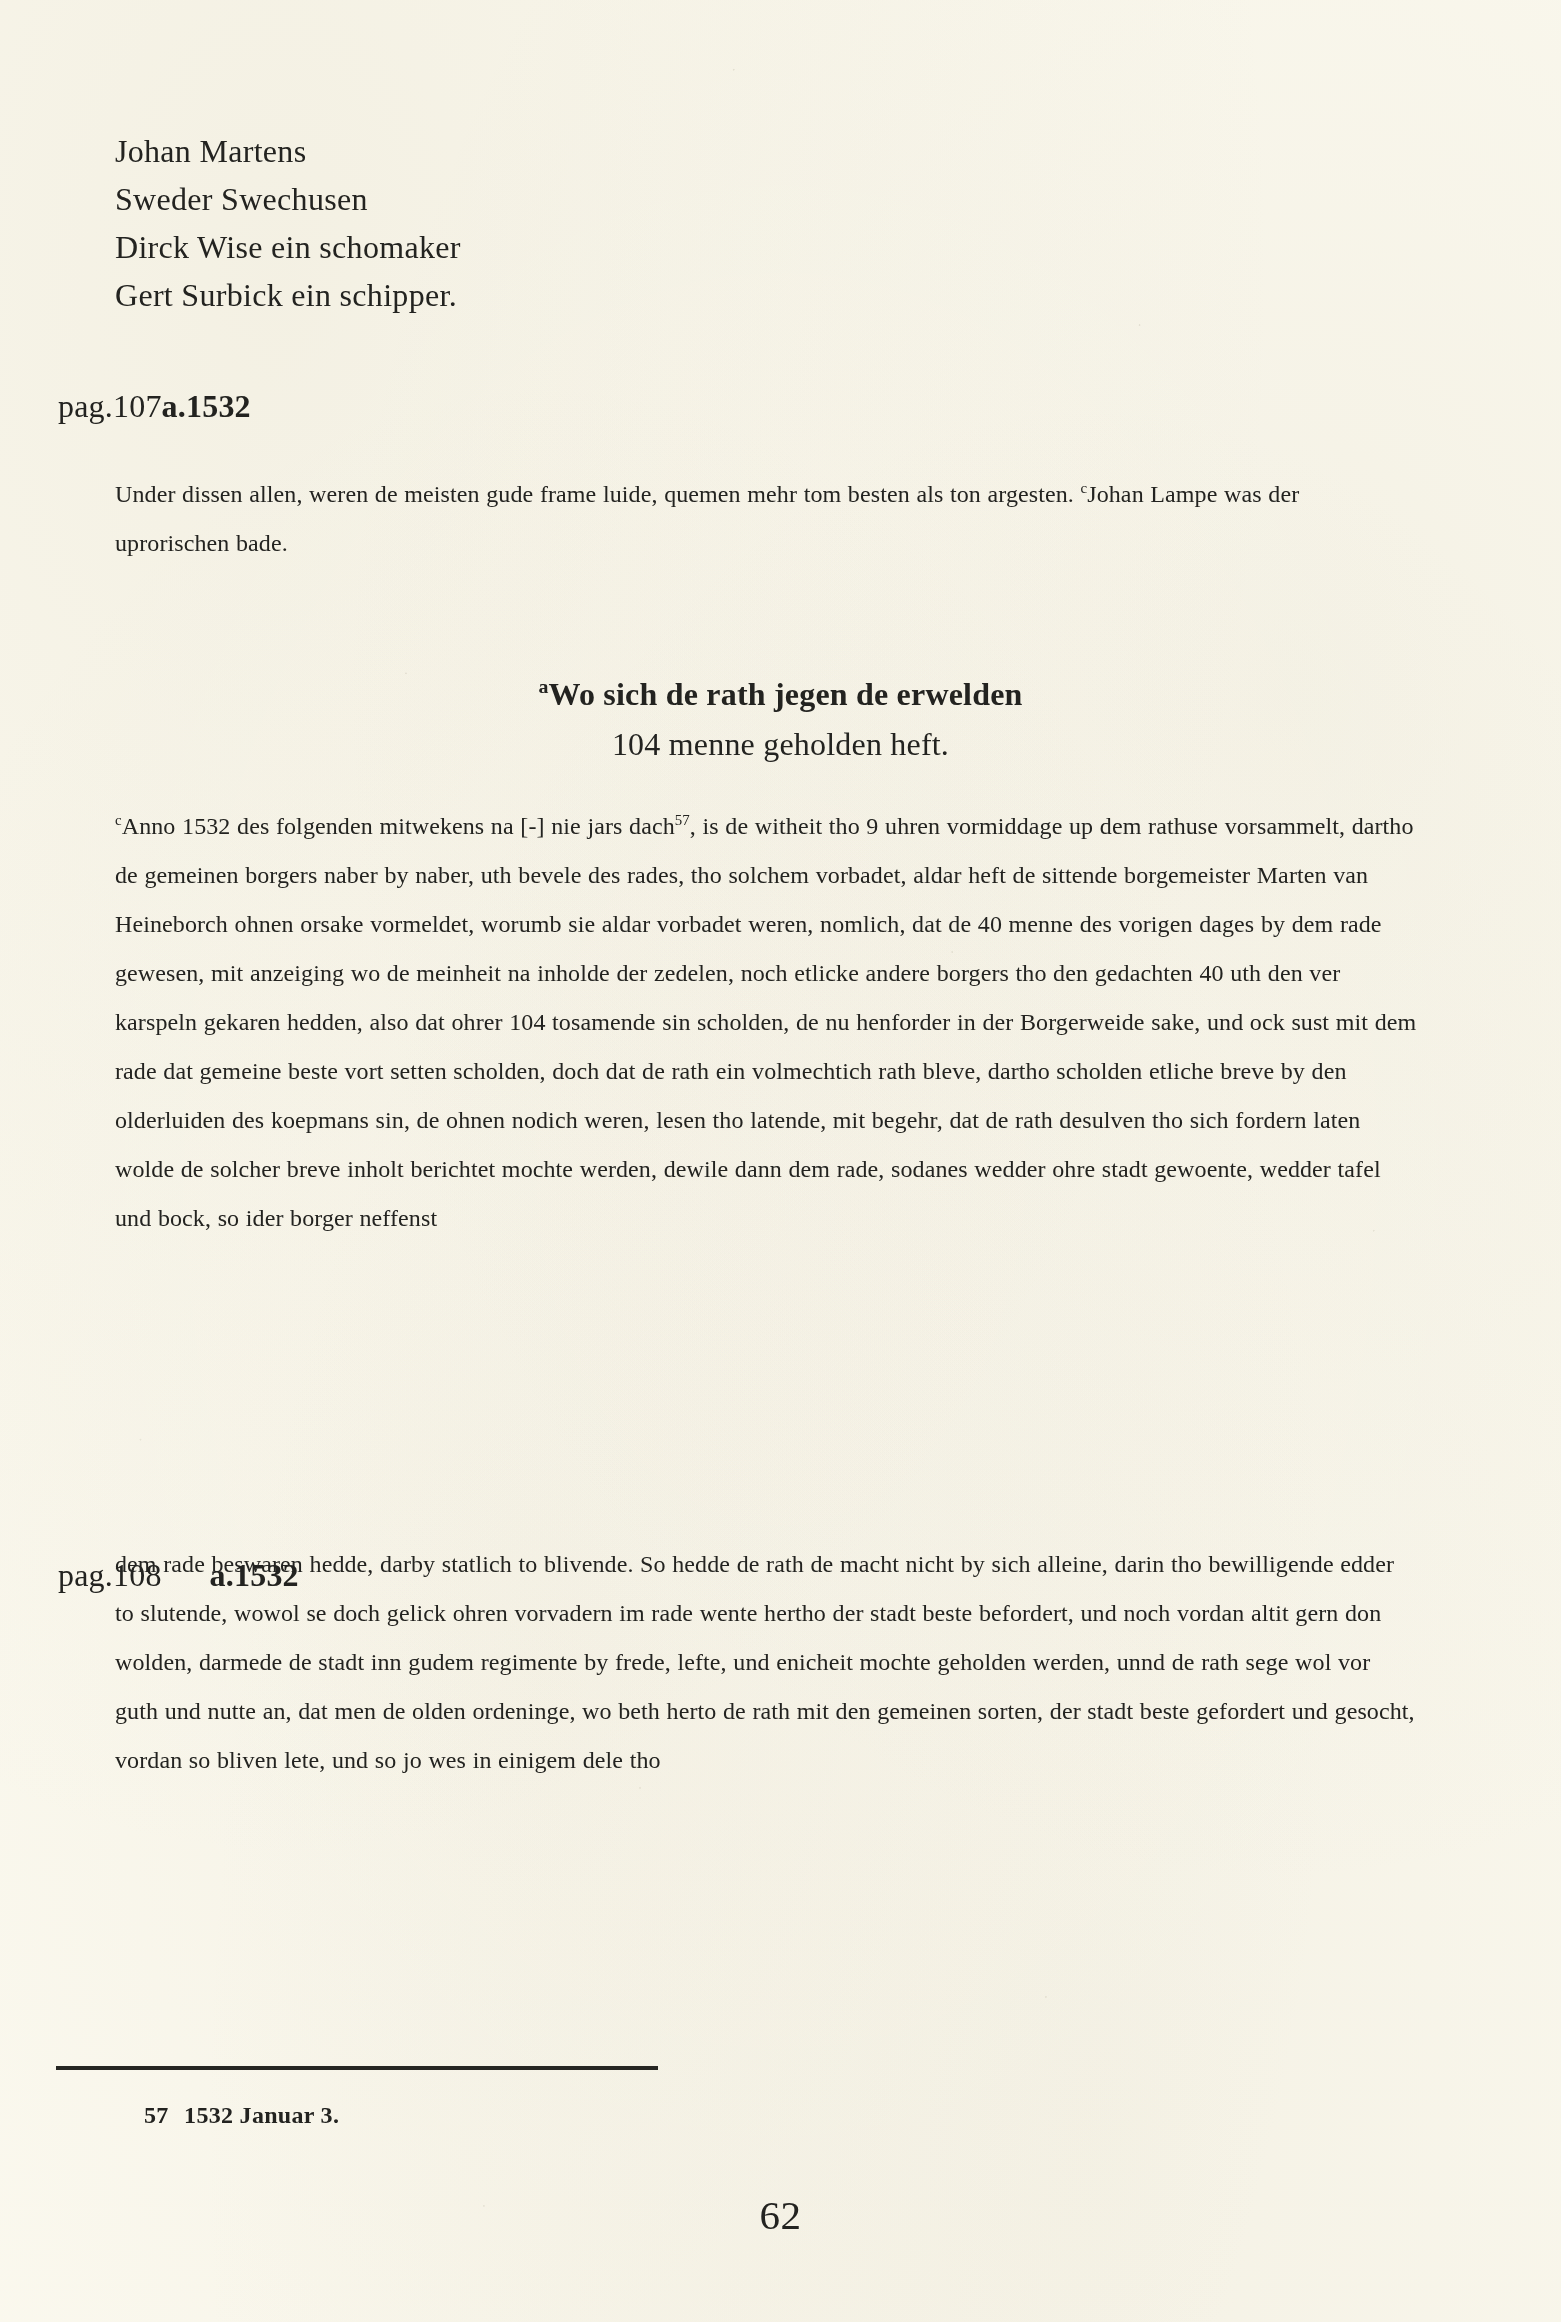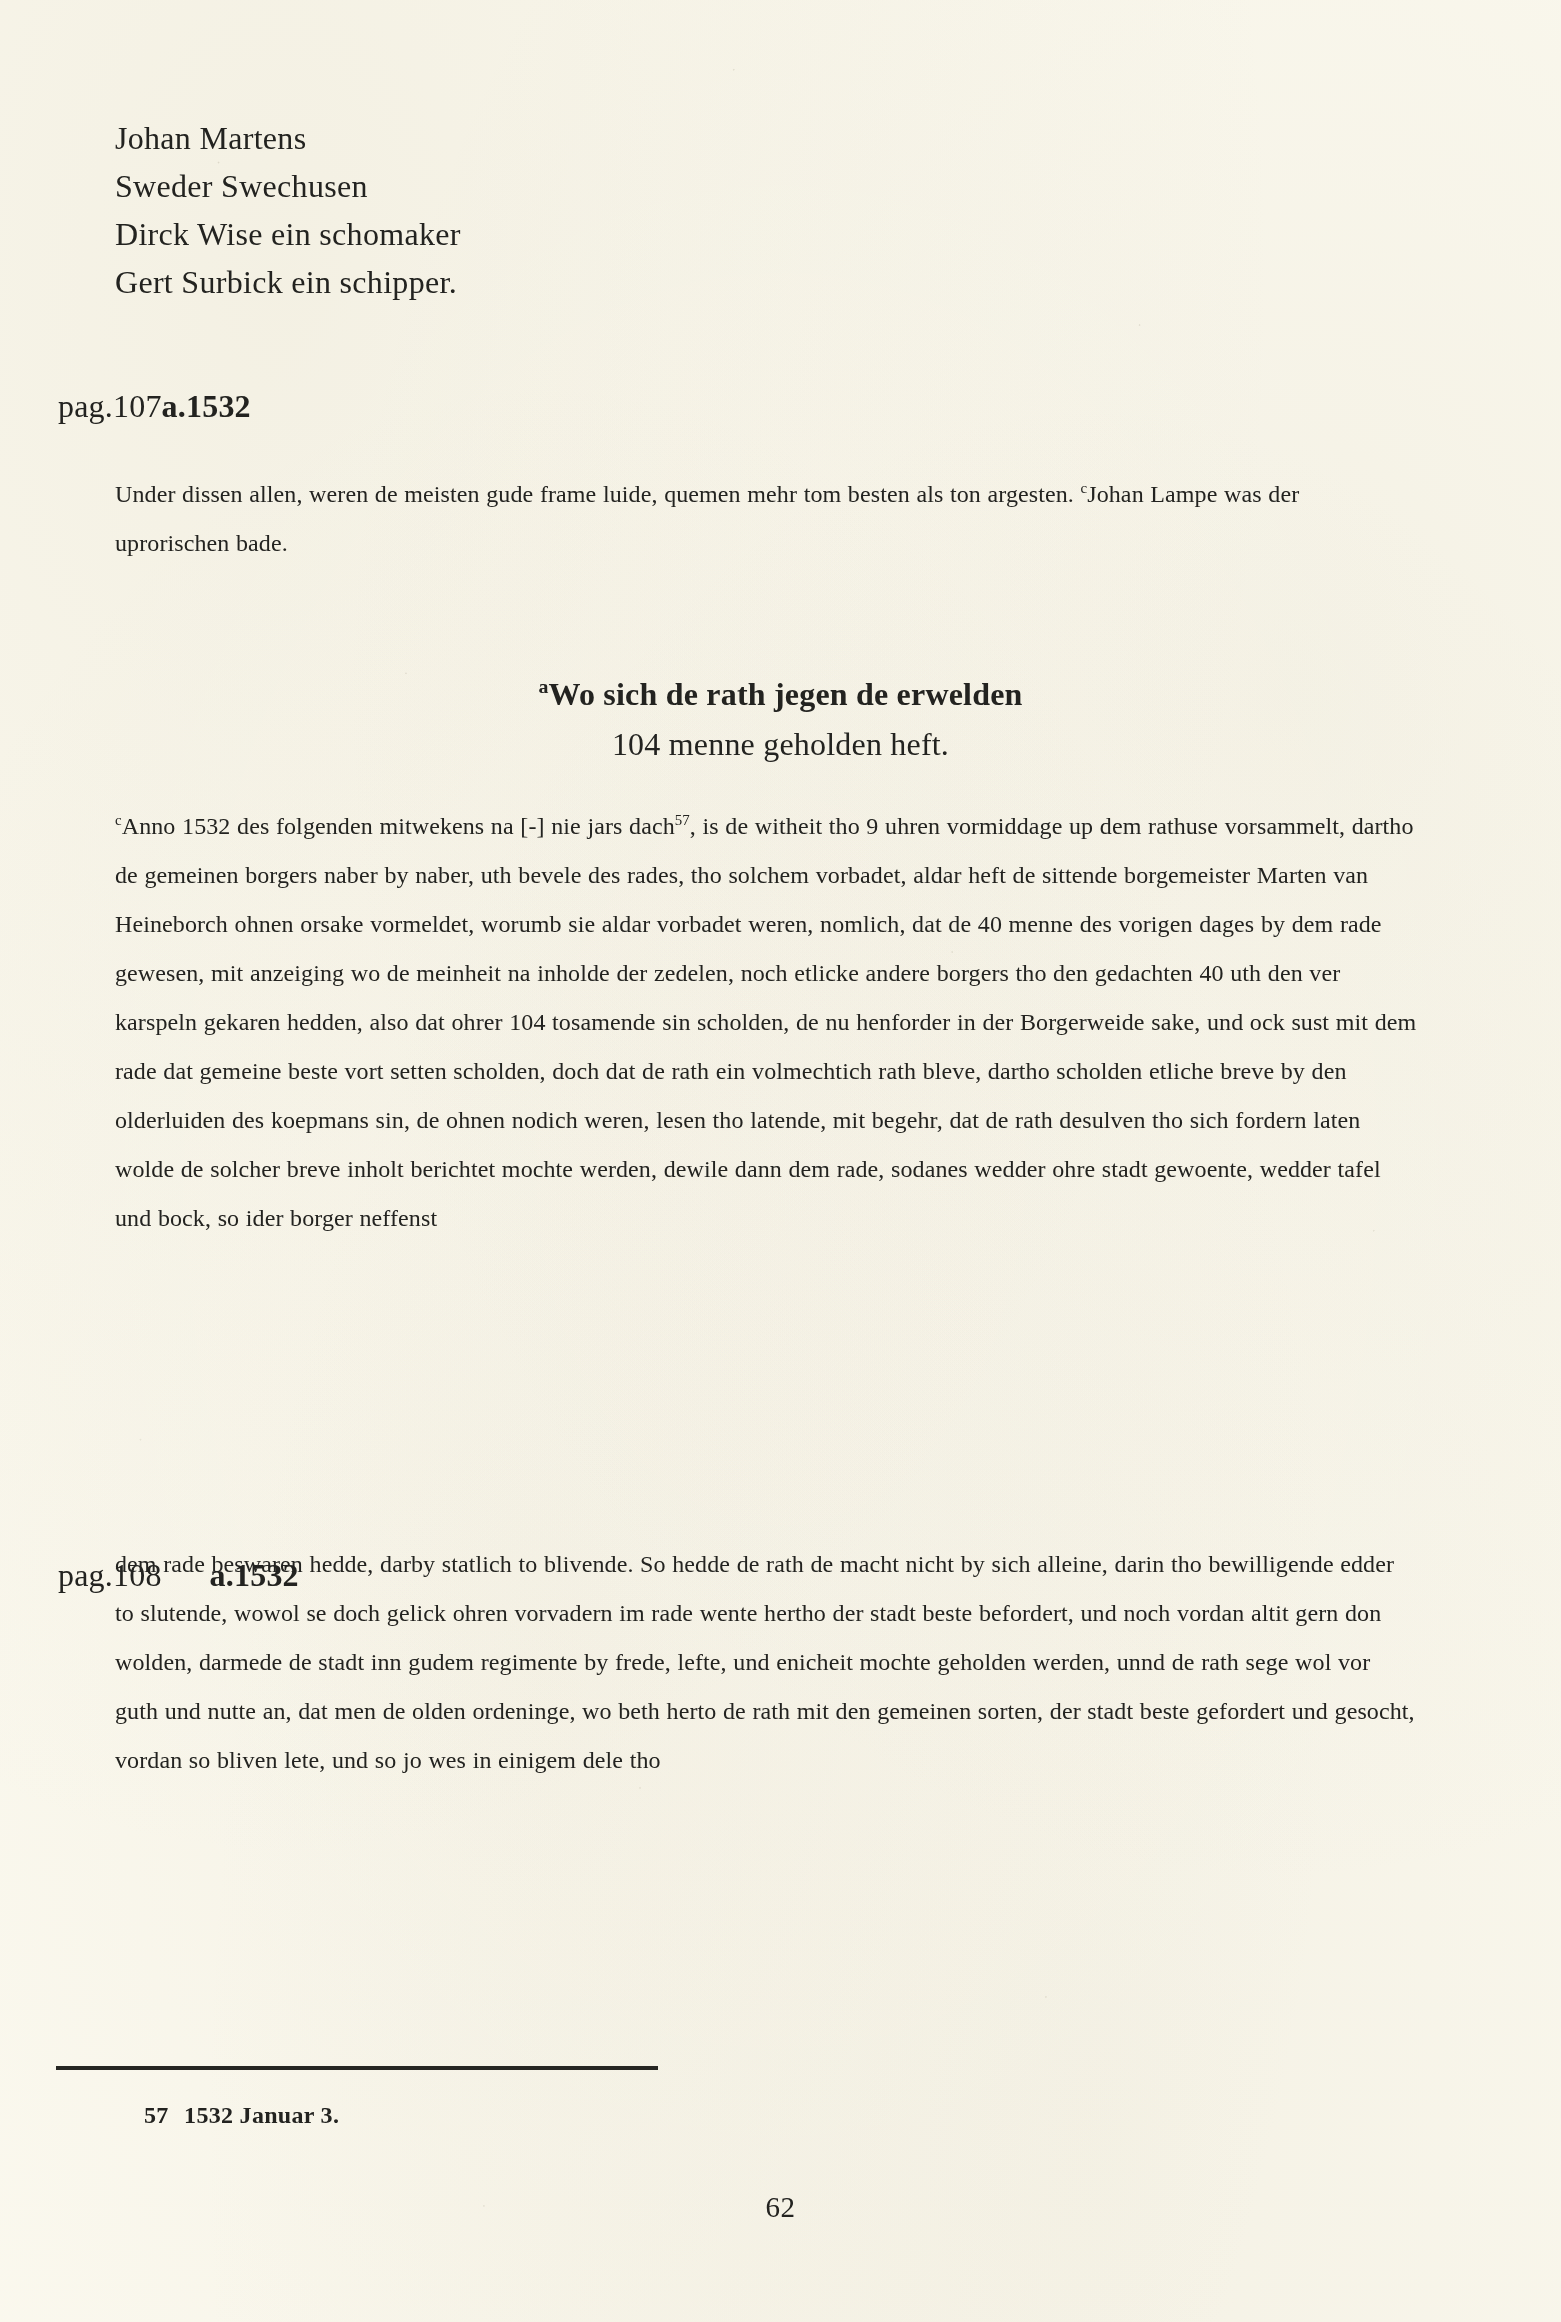--- a/index.html
+++ b/index.html
@@ -49,21 +49,21 @@
     left: 0;
     top: 0;
     width: 1561px;
     height: 2322px;
   }
 
   
   .name-list {
     position: absolute;
     left: 115px;
-    top: 114px;
+    top: 127px;
     width: 776px;
     font-family: Liberation Serif, serif;
   }
   .name-line {
     font-size: 32px;
     line-height: 48px;
     letter-spacing: 0.3px;
   }
 
   
@@ -145,21 +145,21 @@
   }
   .footnote .fn-num { margin-right: 15.5px; }
 
   
   .folio {
     position: absolute;
     left: 0;
     top: 2191px;
     width: 1561px;
     text-align: center;
-    font-size: 29px;
+    font-size: 41px;
     letter-spacing: 0.5px;
   }
 </style>
 </head>
 <body>
 
 <div class="page">
   <div class="speckle"></div>
 
   <div class="content">

